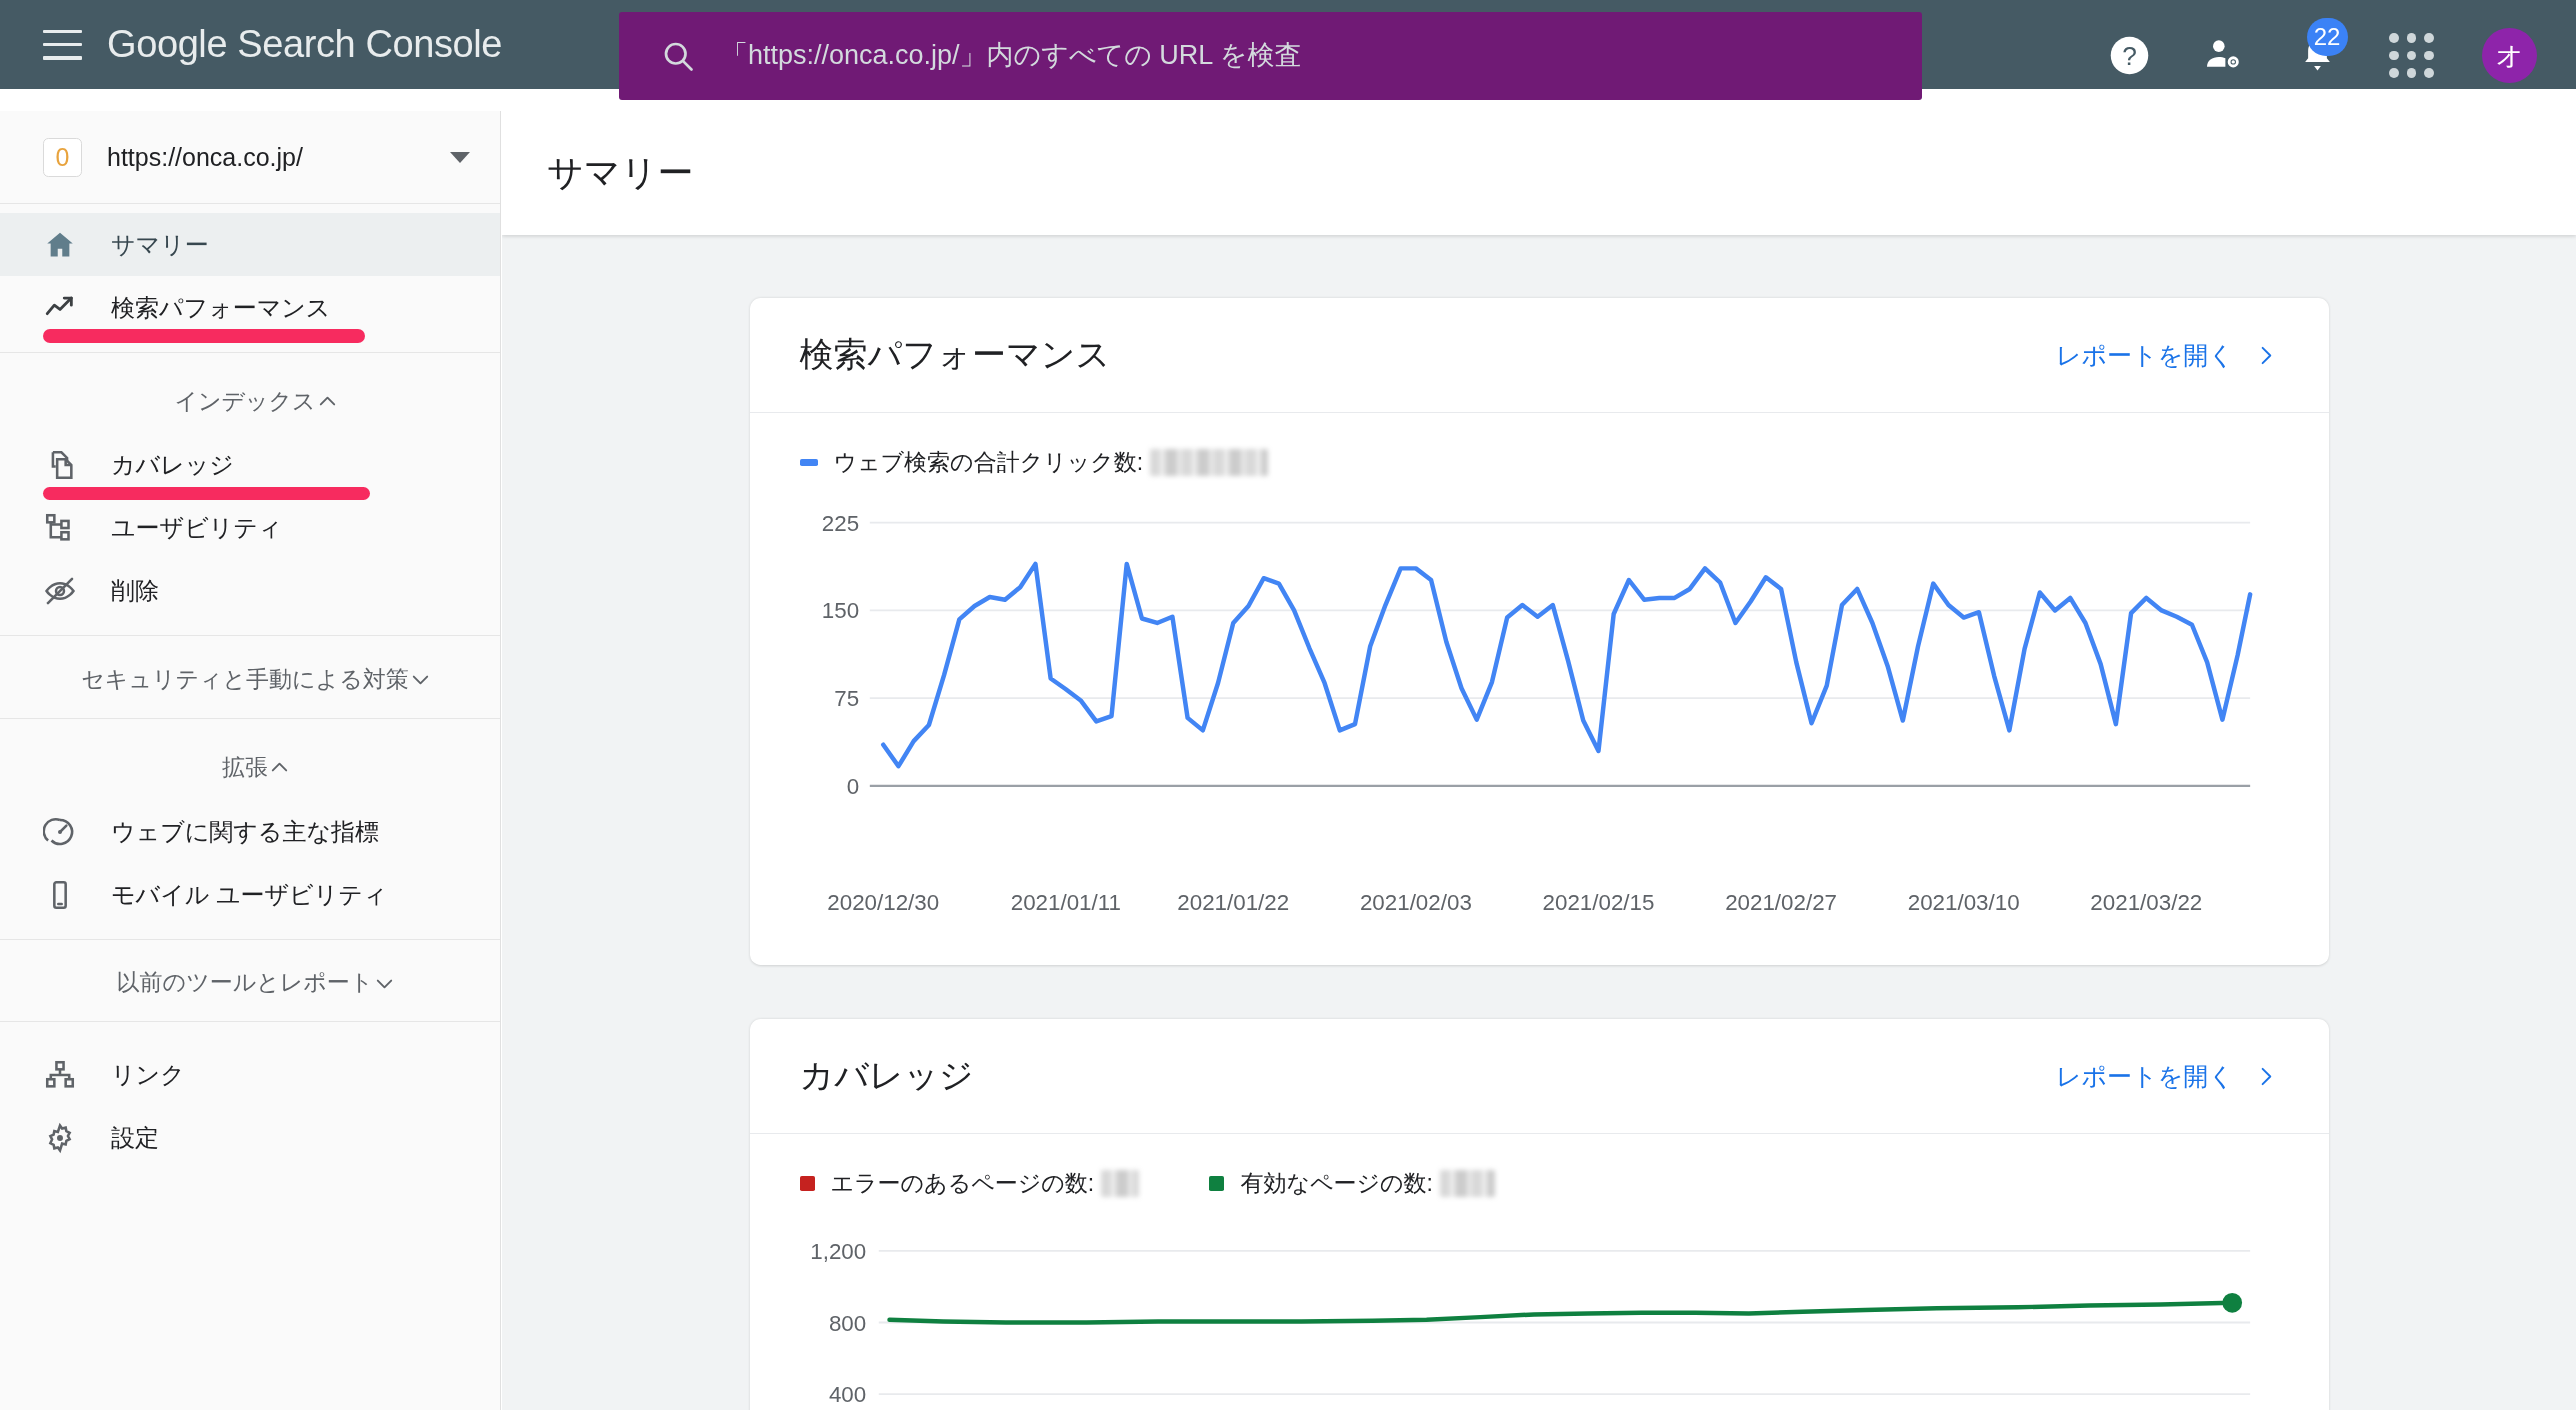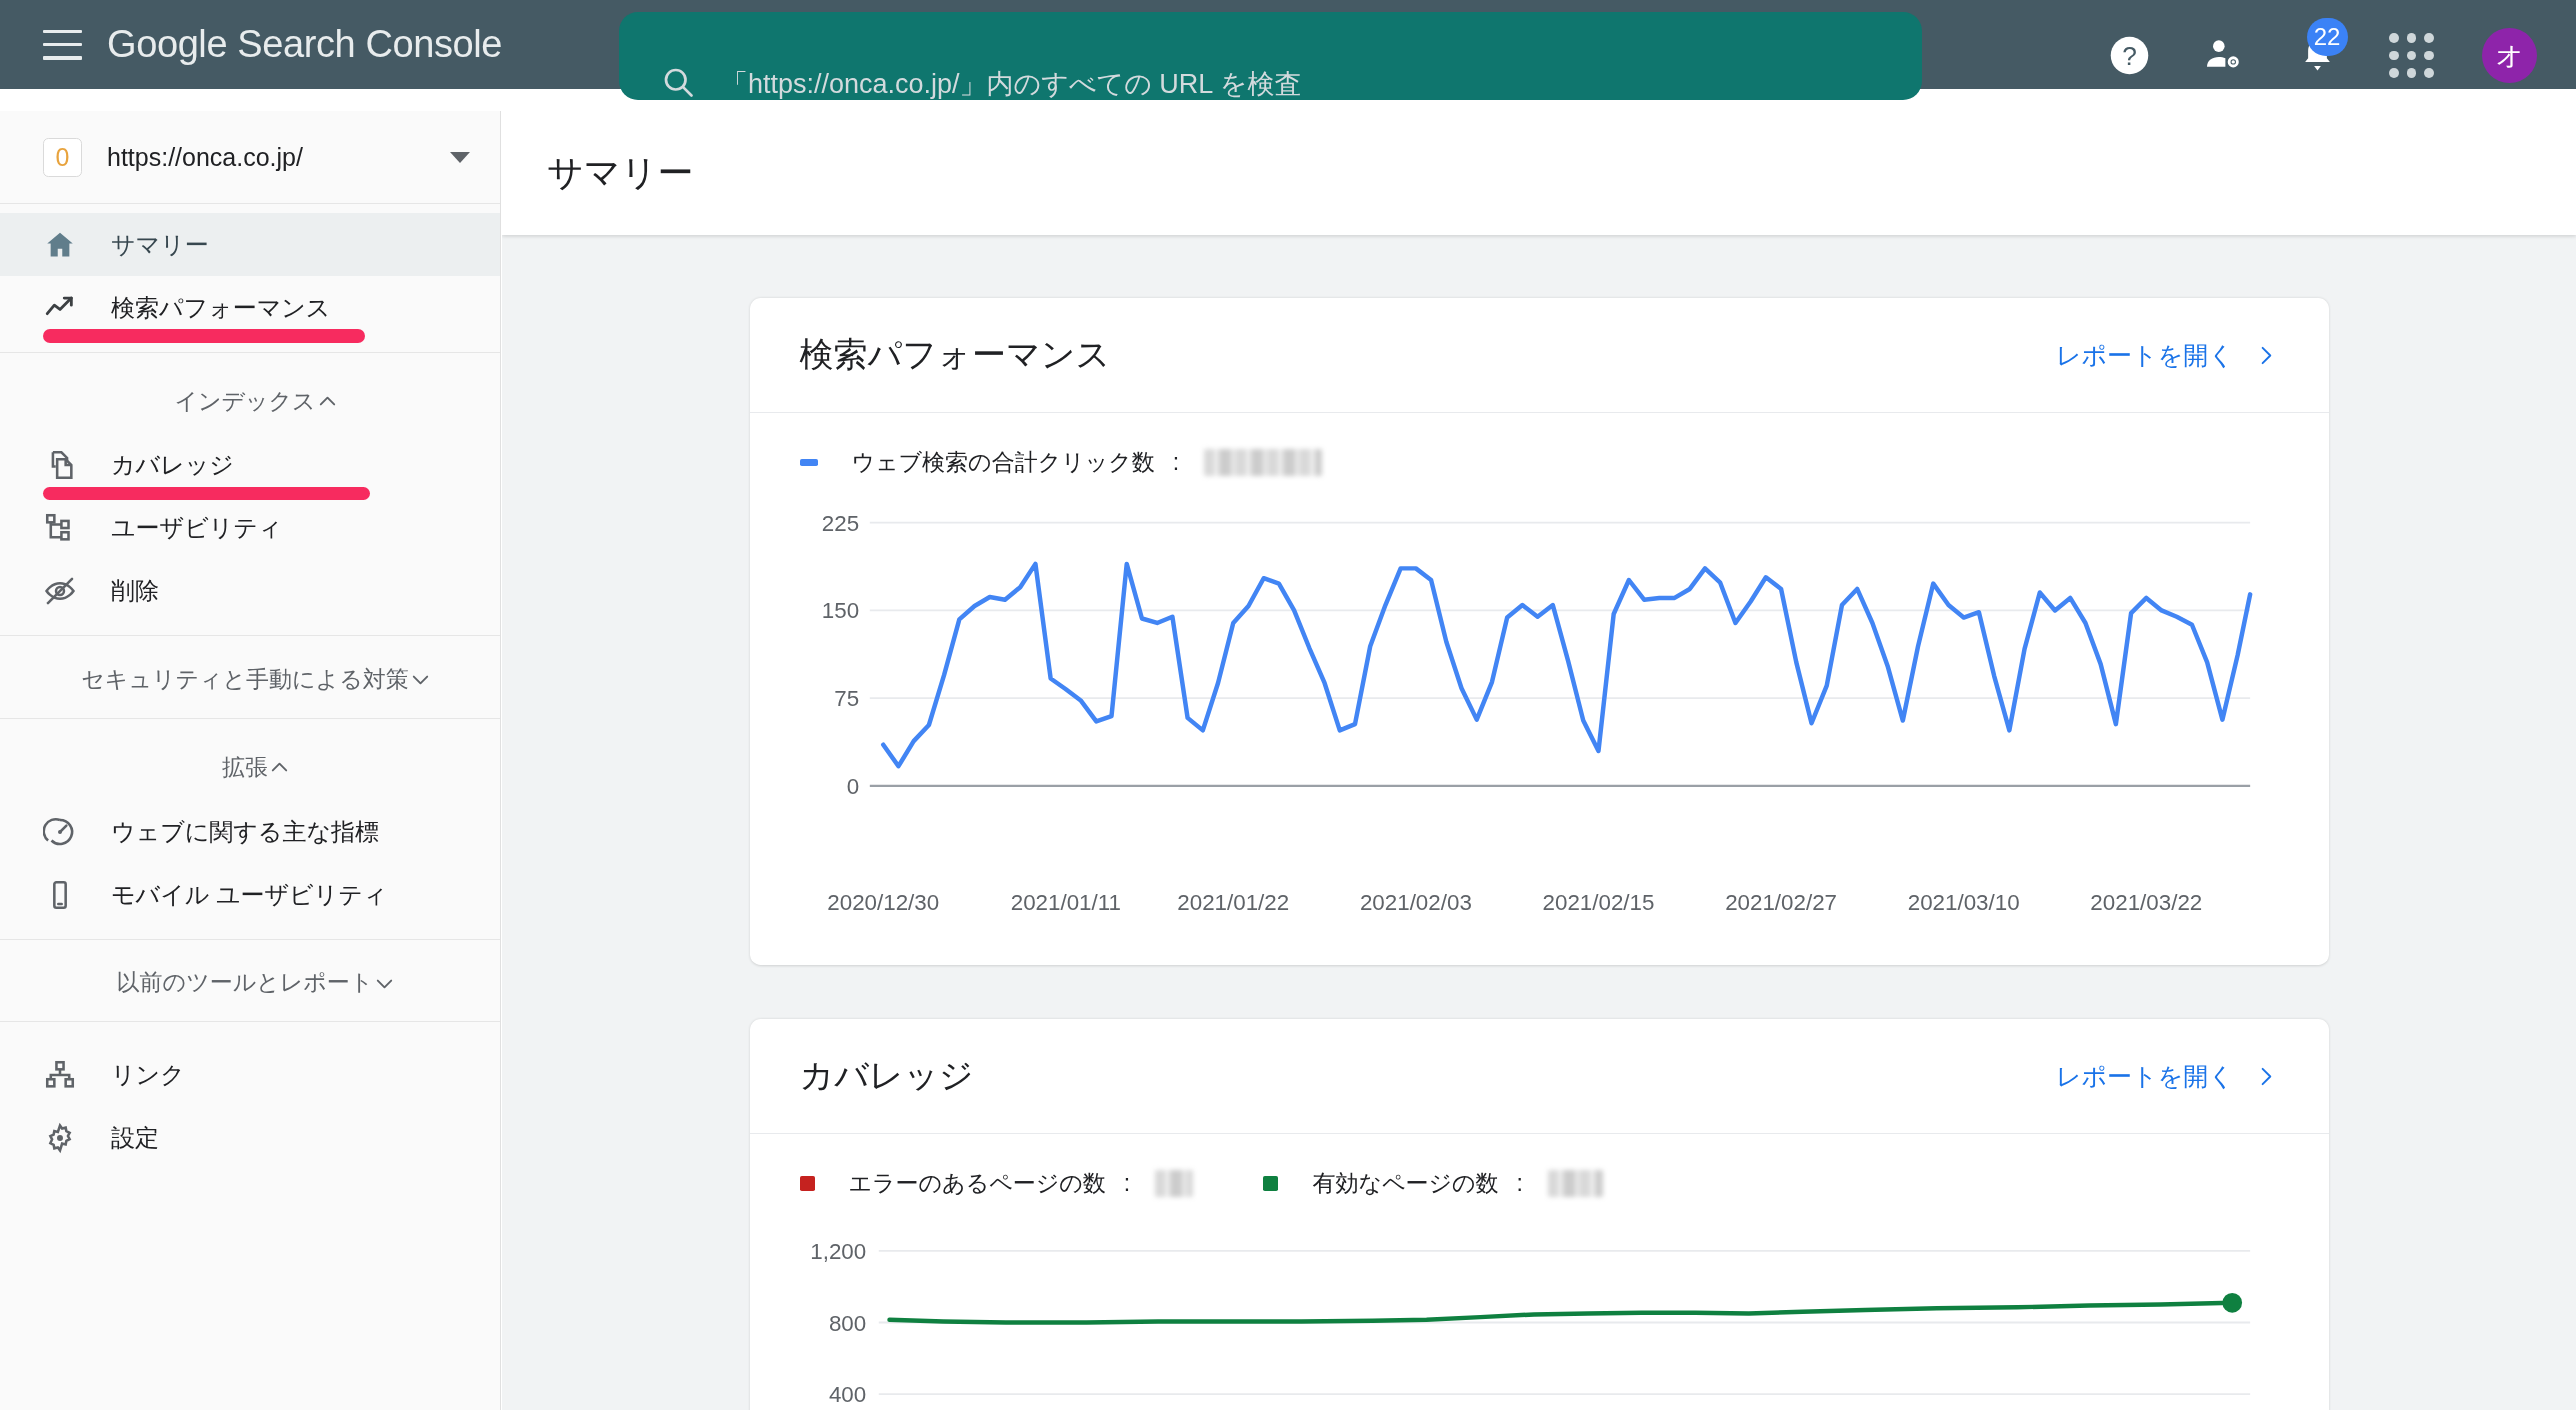--- a/index.html
+++ b/index.html
@@ -20,22 +20,22 @@
     cursor: pointer;
   }
   .hamburger span { display:block; height: 3.6px; background:#e8eced; border-radius:0.9px; }
   .brand {
     color: #e8eced; font-size: 38px; letter-spacing: -0.4px; font-weight: 400;
     white-space: nowrap;
   }
   .searchwrap {
     position: absolute; left: 619px; top: 11.6px;
     width: 1303px; height: 88px;
-    background: #0f766e; border-radius: 19px;
-    display: flex; align-items: flex-end;
+    background: #701a75; border-radius: 3px;
+    display: flex; align-items: center;
   }
   .searchwrap .sicon { margin-left: 41px; margin-right: 25px; flex: 0 0 auto; }
   .searchwrap input {
     background: transparent; border: 0; outline: none;
     color: #dfe5e7; font-size: 27px; width: 1146px;
     font-family: "Liberation Sans", "DejaVu Sans", sans-serif;
   }
   .searchwrap input::placeholder { color: #d3dadd; opacity: 1; }
 
   .topright {
@@ -123,21 +123,21 @@
     height: 115px; display: flex; align-items: center; justify-content: space-between;
     padding: 0 52px 0 50px; border-bottom: 0.9px solid #e8eaed;
   }
   .cardtitle { font-size: 34px; color: #202124; }
   .openreport {
     display: flex; align-items: center; gap: 19.7px;
     color: #1a73e8; font-size: 25px; cursor: pointer; margin-left: 25px;
   }
   .cardbody { padding: 34px 50px 23px; }
   .legend { display: flex; align-items: center; gap: 70px; margin-bottom: 25px; }
-  .legitem { display: flex; align-items: center; font-size: 23px; color: #202124; gap: 18px; }
+  .legitem { display: flex; align-items: center; font-size: 23px; color: #202124; }
   .swatch { width: 18px; height: 7.2px; border-radius: 1.8px; margin-right: 16px; }
   .swatch.sq { width: 15px; height: 15px; border-radius: 1.8px; }
   .redacted {
     display: inline-block; margin-left: 7.2px; height: 27px;
     border-radius: 1.8px;
     background: repeating-linear-gradient(90deg,
       #d8d8d8 0px, #d8d8d8 9.8px, #efefef 9.8px, #efefef 15px,
       #cccccc 15px, #cccccc 27px, #e8e8e8 27px, #e8e8e8 32px);
     filter: blur(2.7px); vertical-align: -5.4px;
   }

